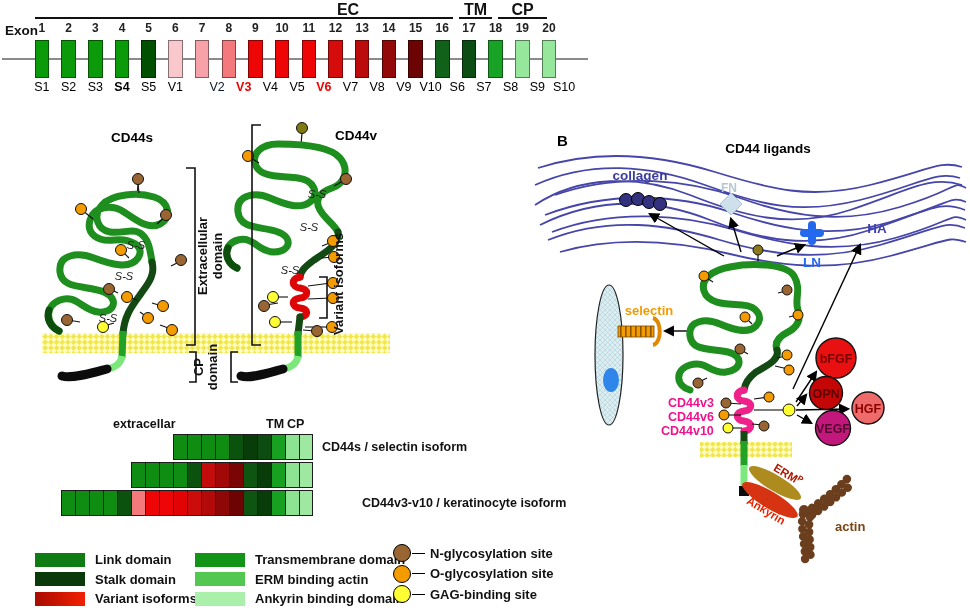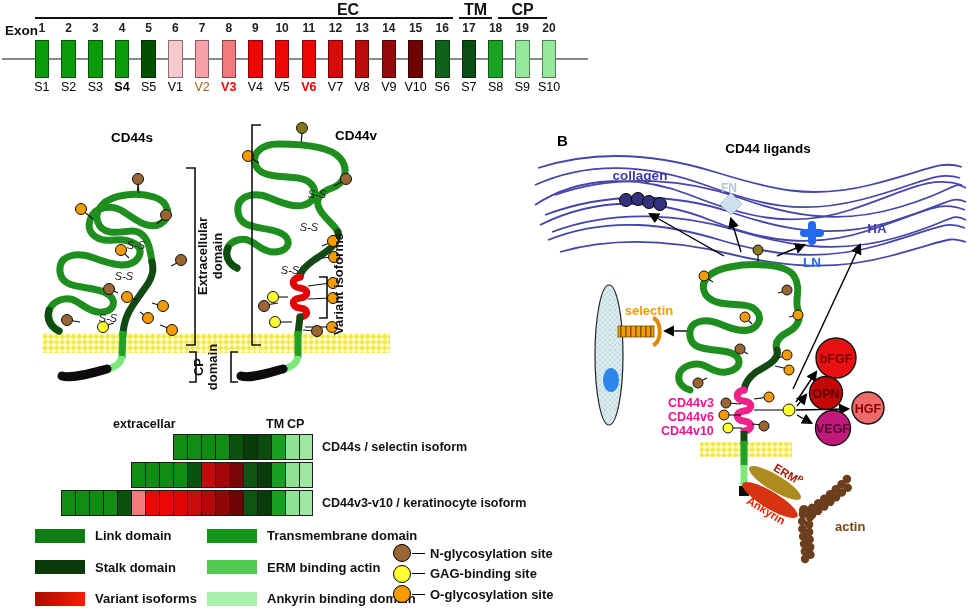--- a/index.html
+++ b/index.html
@@ -17,27 +17,27 @@
   #num-strip{top:21px;font-size:12px;font-weight:bold;color:#222;}
   #box-strip{top:40px;}
   .exon-box{width:14.5px;height:38px;border:1px solid rgba(0,0,0,.45);box-sizing:border-box;}
   #lab-strip{top:80px;font-size:12.5px;}
   
   .iso-row{position:absolute;display:flex;}
   #iso-r1{left:173px;top:434px;} #iso-r2{left:131px;top:462px;} #iso-r3{left:61px;top:490px;}
   .icell{width:14px;height:26px;border:1px solid #1c1c1c;border-right:none;box-sizing:border-box;}
   .iso-row .icell:last-child{border-right:1px solid #1c1c1c;}
   .iso-label{position:absolute;left:322px;font-size:12.5px;font-weight:bold;white-space:nowrap;}
-  #iso-l1{top:440px;} #iso-l2{top:468px;} #iso-l3{top:496px;}
+  #iso-l1{top:440px;} #iso-l2{top:468px;} #iso-l3{top:496px;margin-left:40px;}
   .iso-header{position:absolute;top:417px;font-size:12.5px;font-weight:bold;}
   #hdr-extra{left:113px;} #hdr-tm{left:266px;} #hdr-cp{left:287px;}
   
-  #legend-domains{position:absolute;left:35px;top:526px;display:grid;
+  #legend-domains{position:absolute;left:35px;top:550px;display:grid;
      grid-template-columns:160px 265px;grid-template-rows:repeat(3,19.5px);
-     grid-auto-flow:column;align-items:center;gap:12px;}
+     grid-auto-flow:column;align-items:center;}
   .dom-item{display:flex;align-items:center;gap:10px;}
   .swatch{width:50px;height:14px;flex:0 0 50px;}
   .leg-label{font-size:13px;font-weight:bold;white-space:nowrap;}
   #legend-sites{position:absolute;left:393px;top:543px;display:grid;grid-template-rows:repeat(3,20.5px);align-items:center;}
   .site-item{display:flex;align-items:center;gap:0;}
   .site-dot{width:16px;height:16px;border-radius:50%;border:1px solid #000;flex:0 0 16px;}
   .site-dash{width:13px;border-top:1.4px solid #000;margin:0 5px 0 1px;}
   
   #overlay{position:absolute;left:0;top:0;z-index:3;pointer-events:none;}
   svg text{font-family:"Liberation Sans","DejaVu Sans",sans-serif;}
@@ -143,21 +143,21 @@
       </div>
     </div>
   <div id="lab-strip" class="strip">
 
   <div class="xcell" style="color: rgb(0, 0, 0); font-weight: 400;">S1</div>
       <div class="xcell" style="color: rgb(0, 0, 0); font-weight: 400;">S2</div>
       <div class="xcell" style="color: rgb(0, 0, 0); font-weight: 400;">S3</div>
       <div class="xcell" style="color: rgb(0, 0, 0); font-weight: 700;">S4</div>
       <div class="xcell" style="color: rgb(0, 0, 0); font-weight: 400;">S5</div>
       <div class="xcell" style="color: rgb(0, 0, 0); font-weight: 400;">V1</div>
-      <div class="xcell" style="color: #a16207; font-weight: 400;">V2</div>
+      <div class="xcell" style="color: #0f172a; font-weight: 400; margin-left: 15px;">V2</div>
       <div class="xcell" style="color: rgb(238, 0, 0); font-weight: 700;">V3</div>
       <div class="xcell" style="color: rgb(0, 0, 0); font-weight: 400; text-align: center;">V4</div>
       <div class="xcell" style="color: rgb(0, 0, 0); font-weight: 400;">V5</div>
       <div class="xcell" style="color: rgb(238, 0, 0); font-weight: 700;">V6</div>
       <div class="xcell" style="color: rgb(0, 0, 0); font-weight: 400;">V7</div>
       <div class="xcell" style="color: rgb(0, 0, 0); font-weight: 400;">V8</div>
       <div class="xcell" style="color: rgb(0, 0, 0); font-weight: 400;">V9</div>
       <div class="xcell" style="color: rgb(0, 0, 0); font-weight: 400;">V10</div>
       <div class="xcell" style="color: rgb(0, 0, 0); font-weight: 400;">S6</div>
       <div class="xcell" style="color: rgb(0, 0, 0); font-weight: 400;">S7</div>
@@ -257,29 +257,29 @@
     </div>
   <div id="legend-sites">
 
       <div class="site-item">
         <div class="site-dot" style="background: rgb(153, 102, 51);"></div>
         <div class="site-dash"></div>
         <div class="leg-label">N-glycosylation site</div>
       </div>
 
       <div class="site-item">
+        <div class="site-dot" style="background: rgb(244, 155, 0);"></div>
+        <div class="site-dash"></div>
+        <div class="leg-label">O-glycosylation site</div>
+      </div>
+
+      <div class="site-item">
         <div class="site-dot" style="background: rgb(255, 255, 51);"></div>
         <div class="site-dash"></div>
         <div class="leg-label">GAG-binding site</div>
-      </div>
-
-      <div class="site-item">
-        <div class="site-dot" style="background: rgb(244, 155, 0);"></div>
-        <div class="site-dash"></div>
-        <div class="leg-label">O-glycosylation site</div>
       </div>
     </div>
 
   <svg id="overlay" width="970" height="608" viewBox="0 0 970 608">
     <defs>
       <pattern id="memPat" width="8" height="8" patternUnits="userSpaceOnUse" patternTransform="rotate(45)">
         <rect width="8" height="8" fill="#fffdc2"></rect>
         <rect width="4" height="4" fill="#f1e64e"></rect>
         <rect x="4" y="4" width="4" height="4" fill="#f1e64e"></rect>
       </pattern>

